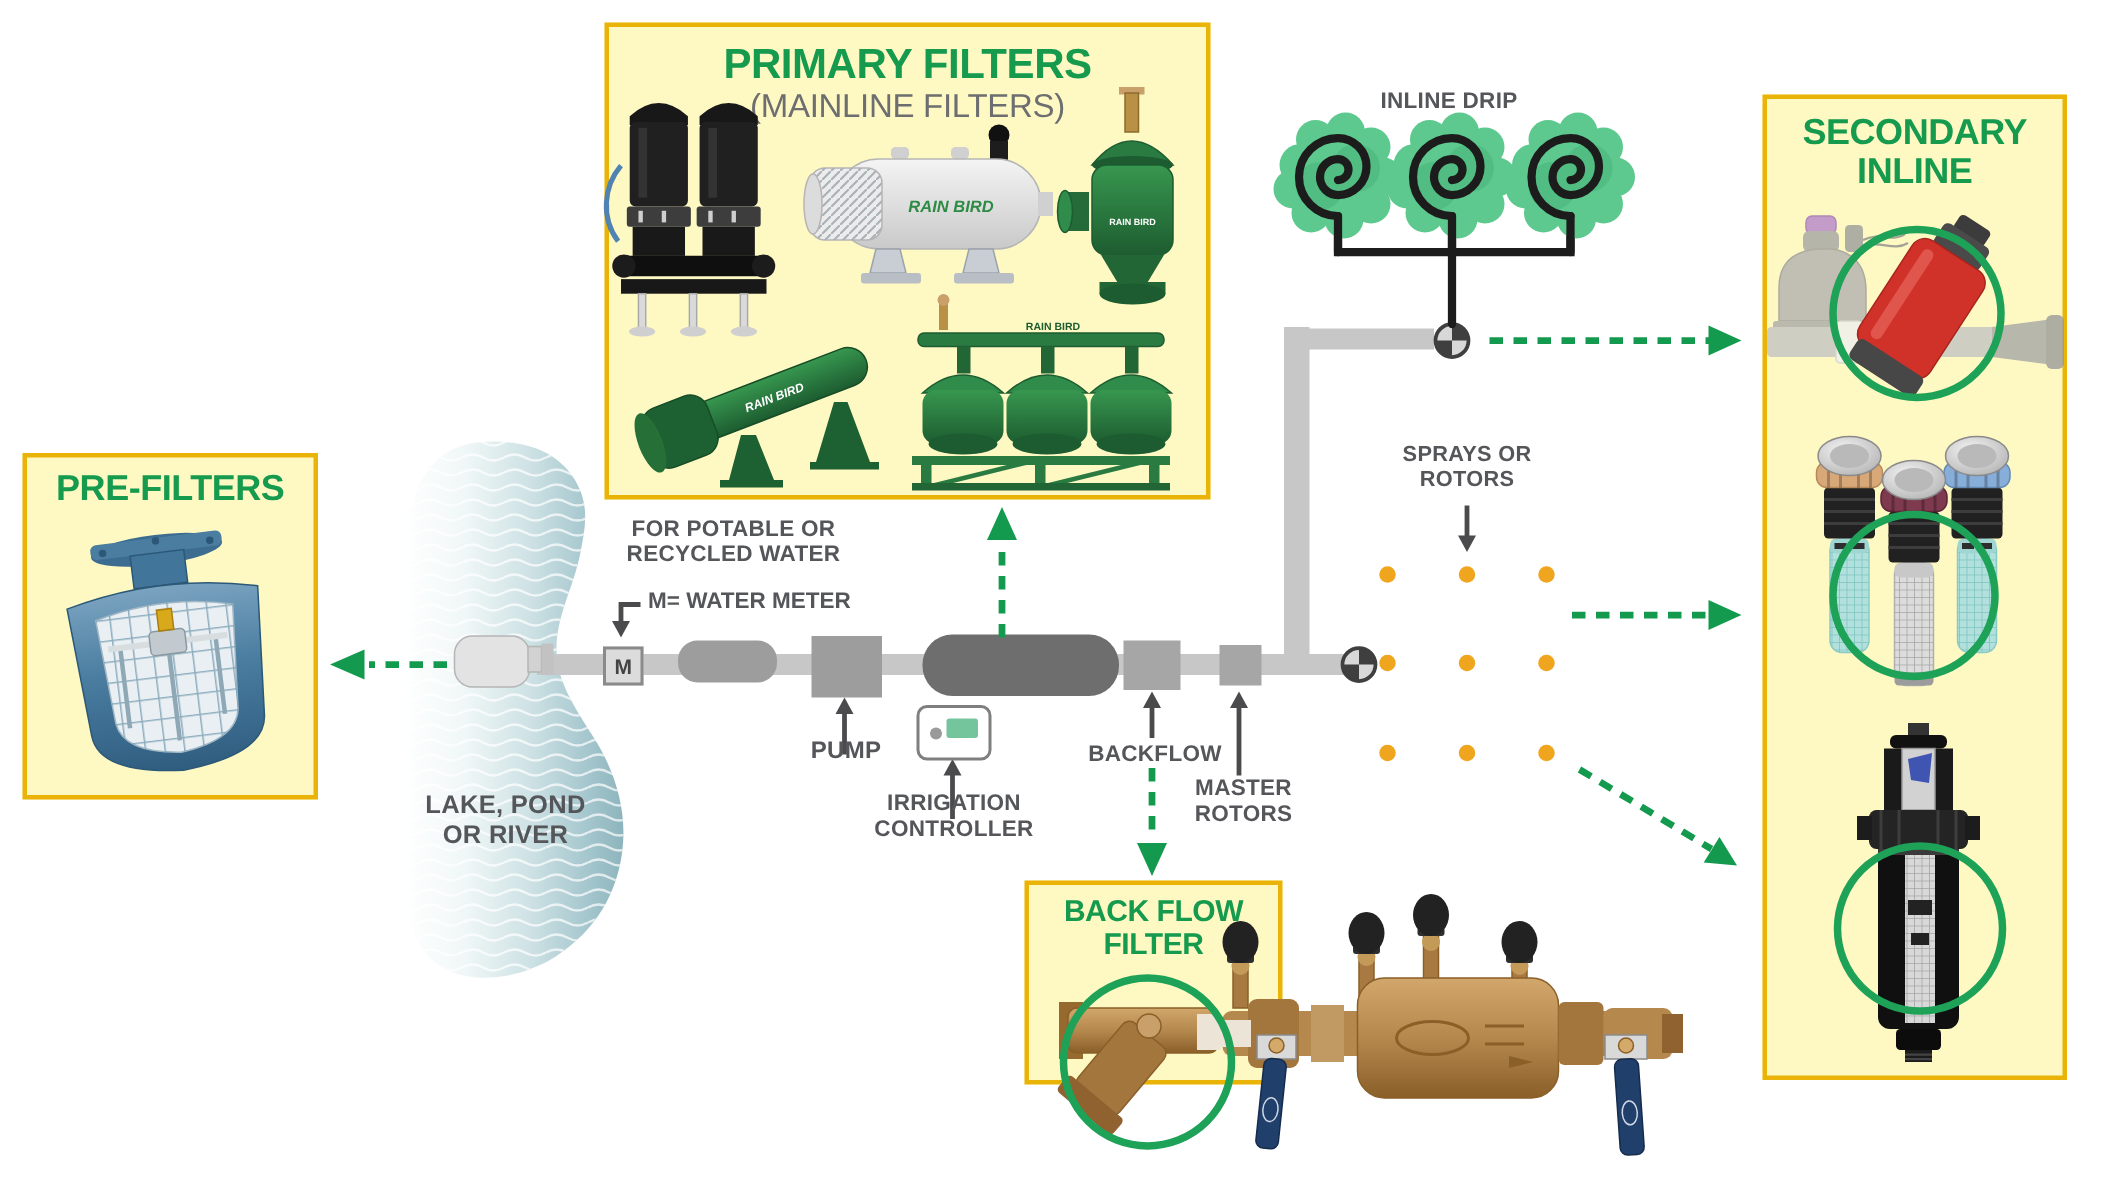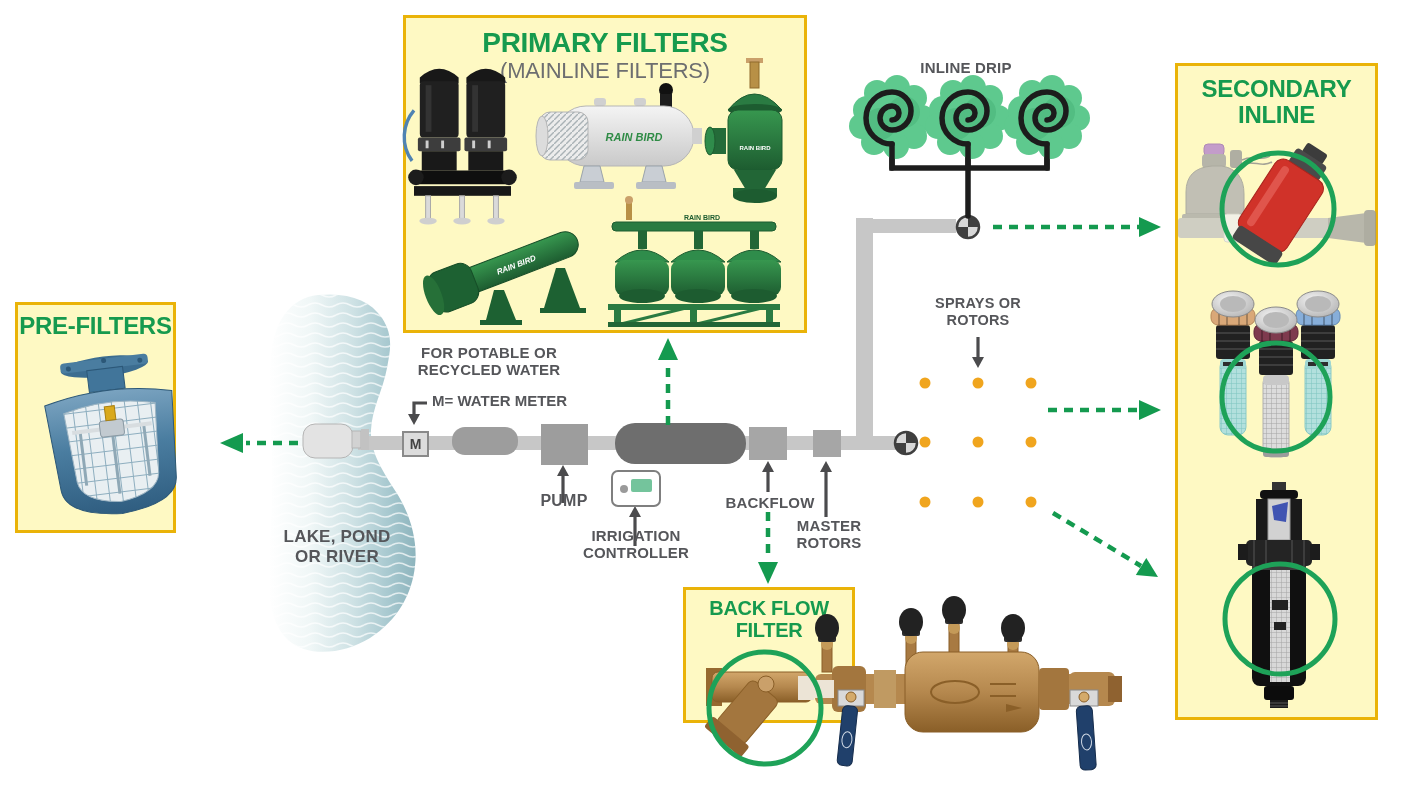--- a/index.html
+++ b/index.html
@@ -19,21 +19,21 @@
   .controller{position:absolute;left:611px;top:470px;width:46px;height:33px;z-index:3;
        background:#fff;border:2px solid #7f7f7f;border-radius:7px;}
   .ctrl-dot{position:absolute;left:7px;top:13px;width:8px;height:8px;border-radius:50%;background:#9a9a9a;}
   .ctrl-screen{position:absolute;left:18px;top:7px;width:21px;height:13px;border-radius:2px;background:#74c49c;}
 </style>
 </head>
 <body>
 
 <div class="canvas">
 
-  <div class="gbox" style="left:15px;top:302px;width:161px;height:231px;">
+  <div class="gbox" style="left:15px;top:302px;width:197px;height:231px;">
     <div class="btitle" style="margin-top:8px;font-size:24px;">PRE-FILTERS</div>
   </div>
 
   <div class="gbox" style="left:403px;top:15px;width:404px;height:318px;">
     <div class="btitle" style="margin-top:10px;font-size:28px;">PRIMARY FILTERS</div>
     <div class="bsub" style="font-size:22px;">(MAINLINE FILTERS)</div>
   </div>
 
   <div class="gbox" style="left:1175px;top:63px;width:203px;height:657px;">
     <div class="btitle" style="margin-top:10px;font-size:24px;">

